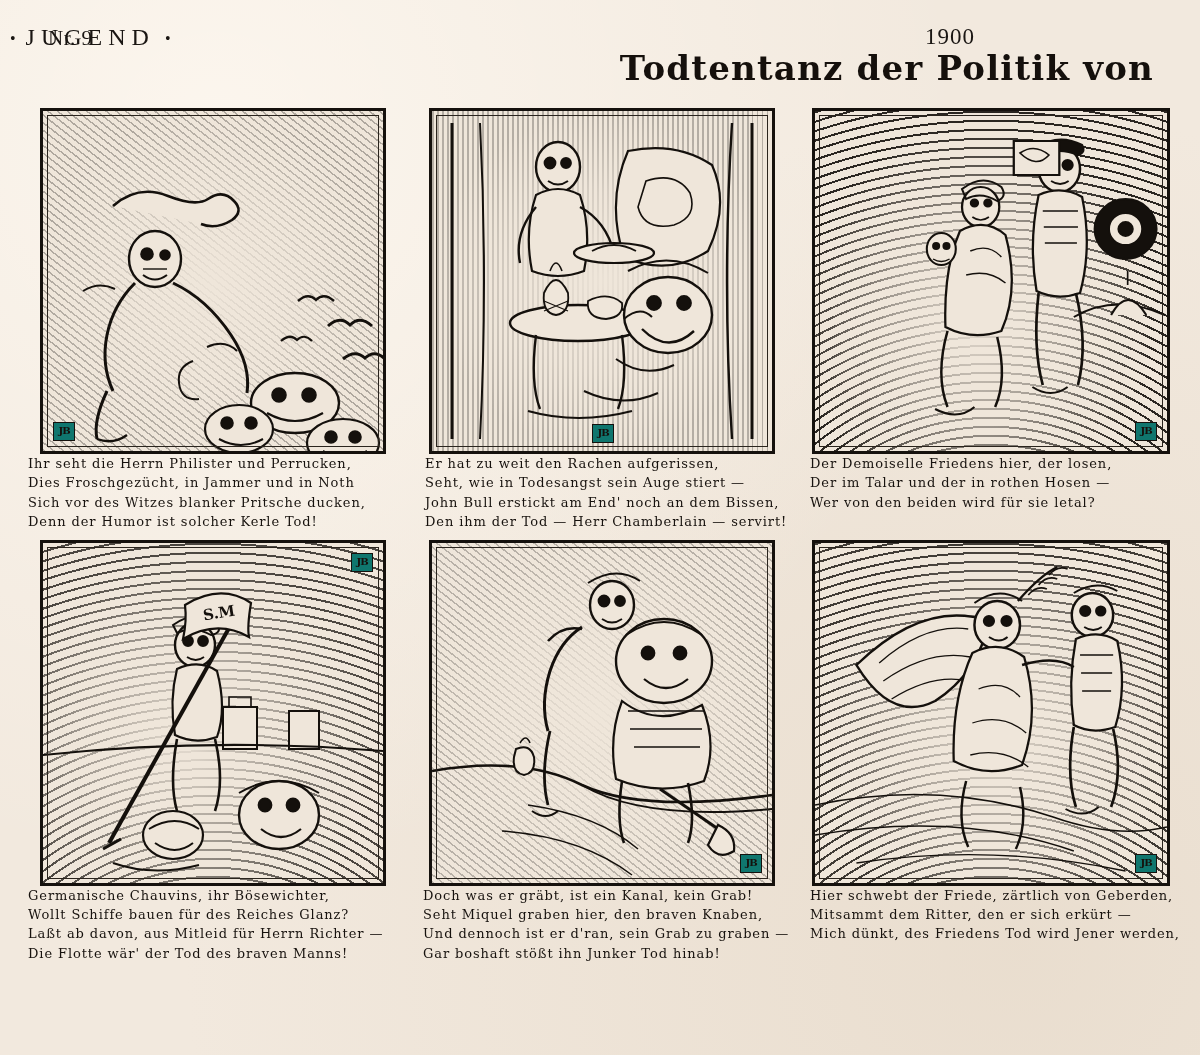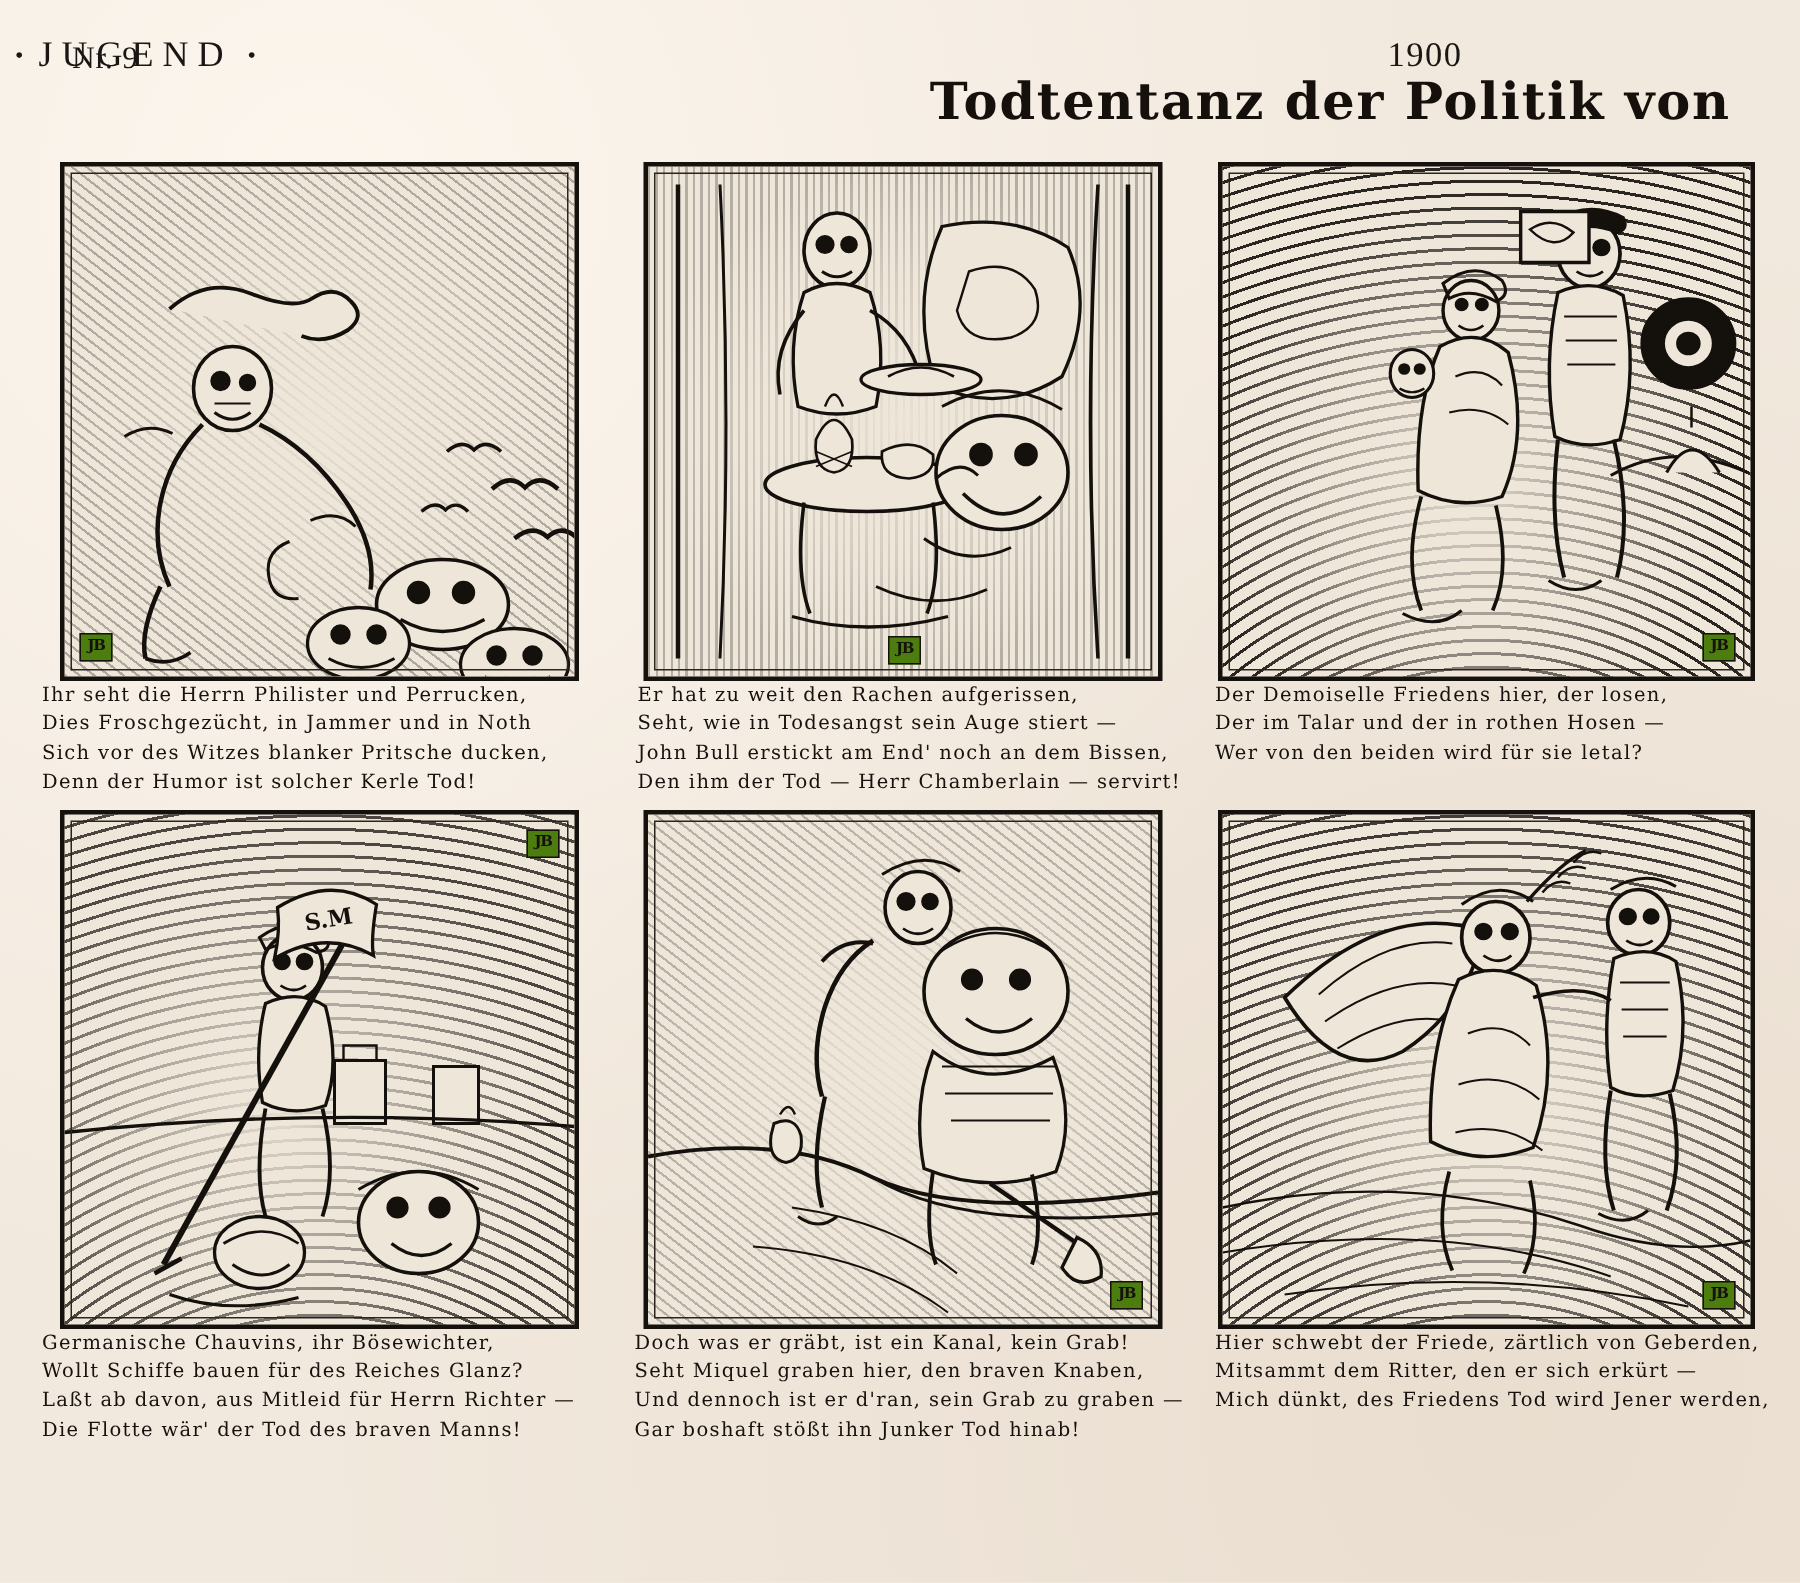--- a/index.html
+++ b/index.html
@@ -135,21 +135,21 @@
     position: absolute;
     inset: 0;
     background: radial-gradient(ellipse at 50% 50%, rgba(239,230,218,0.92) 0%, rgba(239,230,218,0.55) 38%, rgba(239,230,218,0) 70%);
   }
   .figure-svg { position: absolute; inset: 0; width: 100%; height: 100%; }
   .monogram {
     position: absolute;
     width: 20px;
     height: 17px;
     border: 1.6px solid #15110d;
-    background: #4d7c0f;
+    background: #0f766e;
     font-size: 10px;
     line-height: 15px;
     text-align: center;
     font-family: "DejaVu Serif", serif;
     font-weight: bold;
     color: #15110d;
     letter-spacing: -1px;
   }
   .mono-bl { left: 10px; bottom: 10px; }
   .mono-br { right: 10px; bottom: 10px; }

